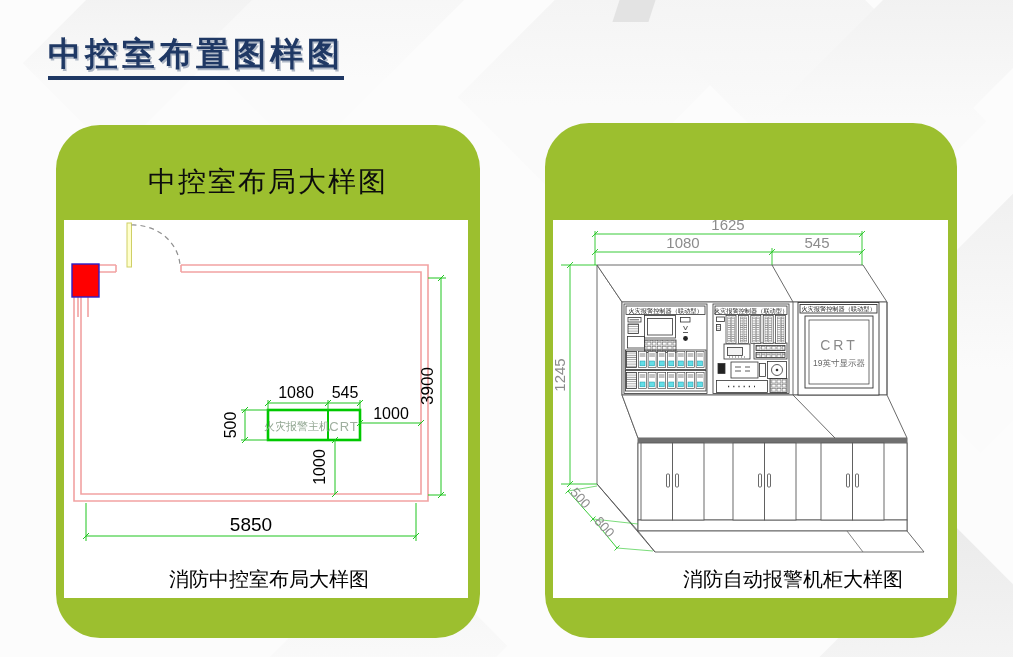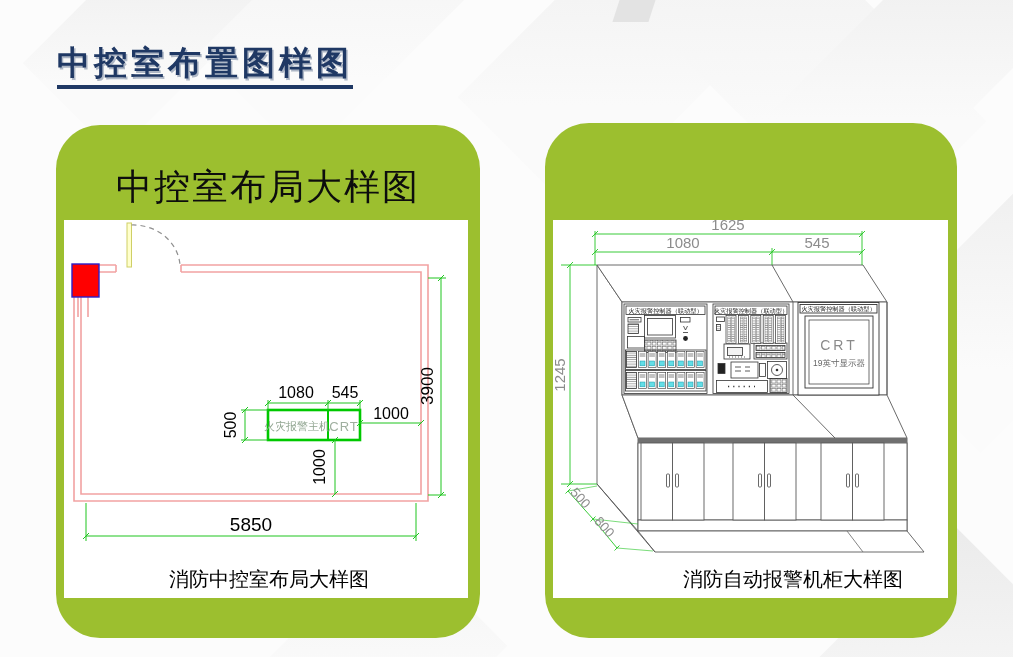--- a/index.html
+++ b/index.html
@@ -10,31 +10,31 @@
   .bg1{left:78px;top:-70px;width:130px;height:210px;transform:rotate(45deg);}
   .bg2{left:258px;top:-90px;width:150px;height:230px;transform:rotate(45deg);background:linear-gradient(135deg,#f1f1f1,#fbfbfb 70%);}
   .bg3{left:560px;top:-150px;width:170px;height:360px;transform:rotate(45deg);}
   .bg4{left:700px;top:-160px;width:170px;height:400px;transform:rotate(-45deg);background:linear-gradient(225deg,#ededed,#fafafa 70%);}
   .bg5{left:852px;top:-80px;width:140px;height:280px;transform:rotate(45deg);}
   .bg6{left:925px;top:200px;width:160px;height:230px;transform:rotate(45deg);background:linear-gradient(135deg,#efefef,#fbfbfb 70%);}
   .bg7{left:830px;top:560px;width:210px;height:260px;transform:rotate(45deg);}
   .bg8{left:616px;top:0;width:36px;height:22px;background:#e3e3e3;transform:skewX(-18deg);}
   .bg9{left:300px;top:560px;width:160px;height:200px;transform:rotate(45deg);background:linear-gradient(135deg,#f3f3f3,#fcfcfc 70%);}
 
-  .page-title{position:absolute;left:48px;top:36px;margin:9px;
+  .page-title{position:absolute;left:48px;top:36px;margin:0;
     font-family:"Liberation Serif","DejaVu Serif",serif;
     font-size:33px;font-weight:900;letter-spacing:4px;color:#1F3864;
     text-shadow:1.5px 1.5px 0 rgba(31,56,100,0.35);
     border-bottom:4px solid #1F3864;padding-bottom:4px;line-height:1.1;}
 
   .card{position:absolute;background:#9CBF2F;border-radius:44px;}
   .card-left{left:56px;top:125px;width:424px;height:513px;}
   .card-right{left:545px;top:123px;width:412px;height:515px;}
   .card-title{position:absolute;left:0;right:0;text-align:center;color:#0d0d0d;
-    font-size:36px;letter-spacing:2px;font-weight:400;}
+    font-size:28px;letter-spacing:2px;font-weight:400;}
   .card-left .card-title{top:38px;}
   .card-right .card-title{top:40px;}
   .card-white{position:absolute;background:#ffffff;}
   .card-left .card-white{left:8px;top:95px;width:404px;height:378px;}
   .card-right .card-white{left:8px;top:97px;width:395px;height:378px;}
   svg{display:block;}
   .dim-txt{font-family:"Liberation Sans",sans-serif;fill:#000;}
   .dim-txt-gray{font-family:"Liberation Sans",sans-serif;fill:#8C8C8C;}
   .caption{font-family:"Liberation Serif","DejaVu Serif",serif;fill:#000;}
 </style>

